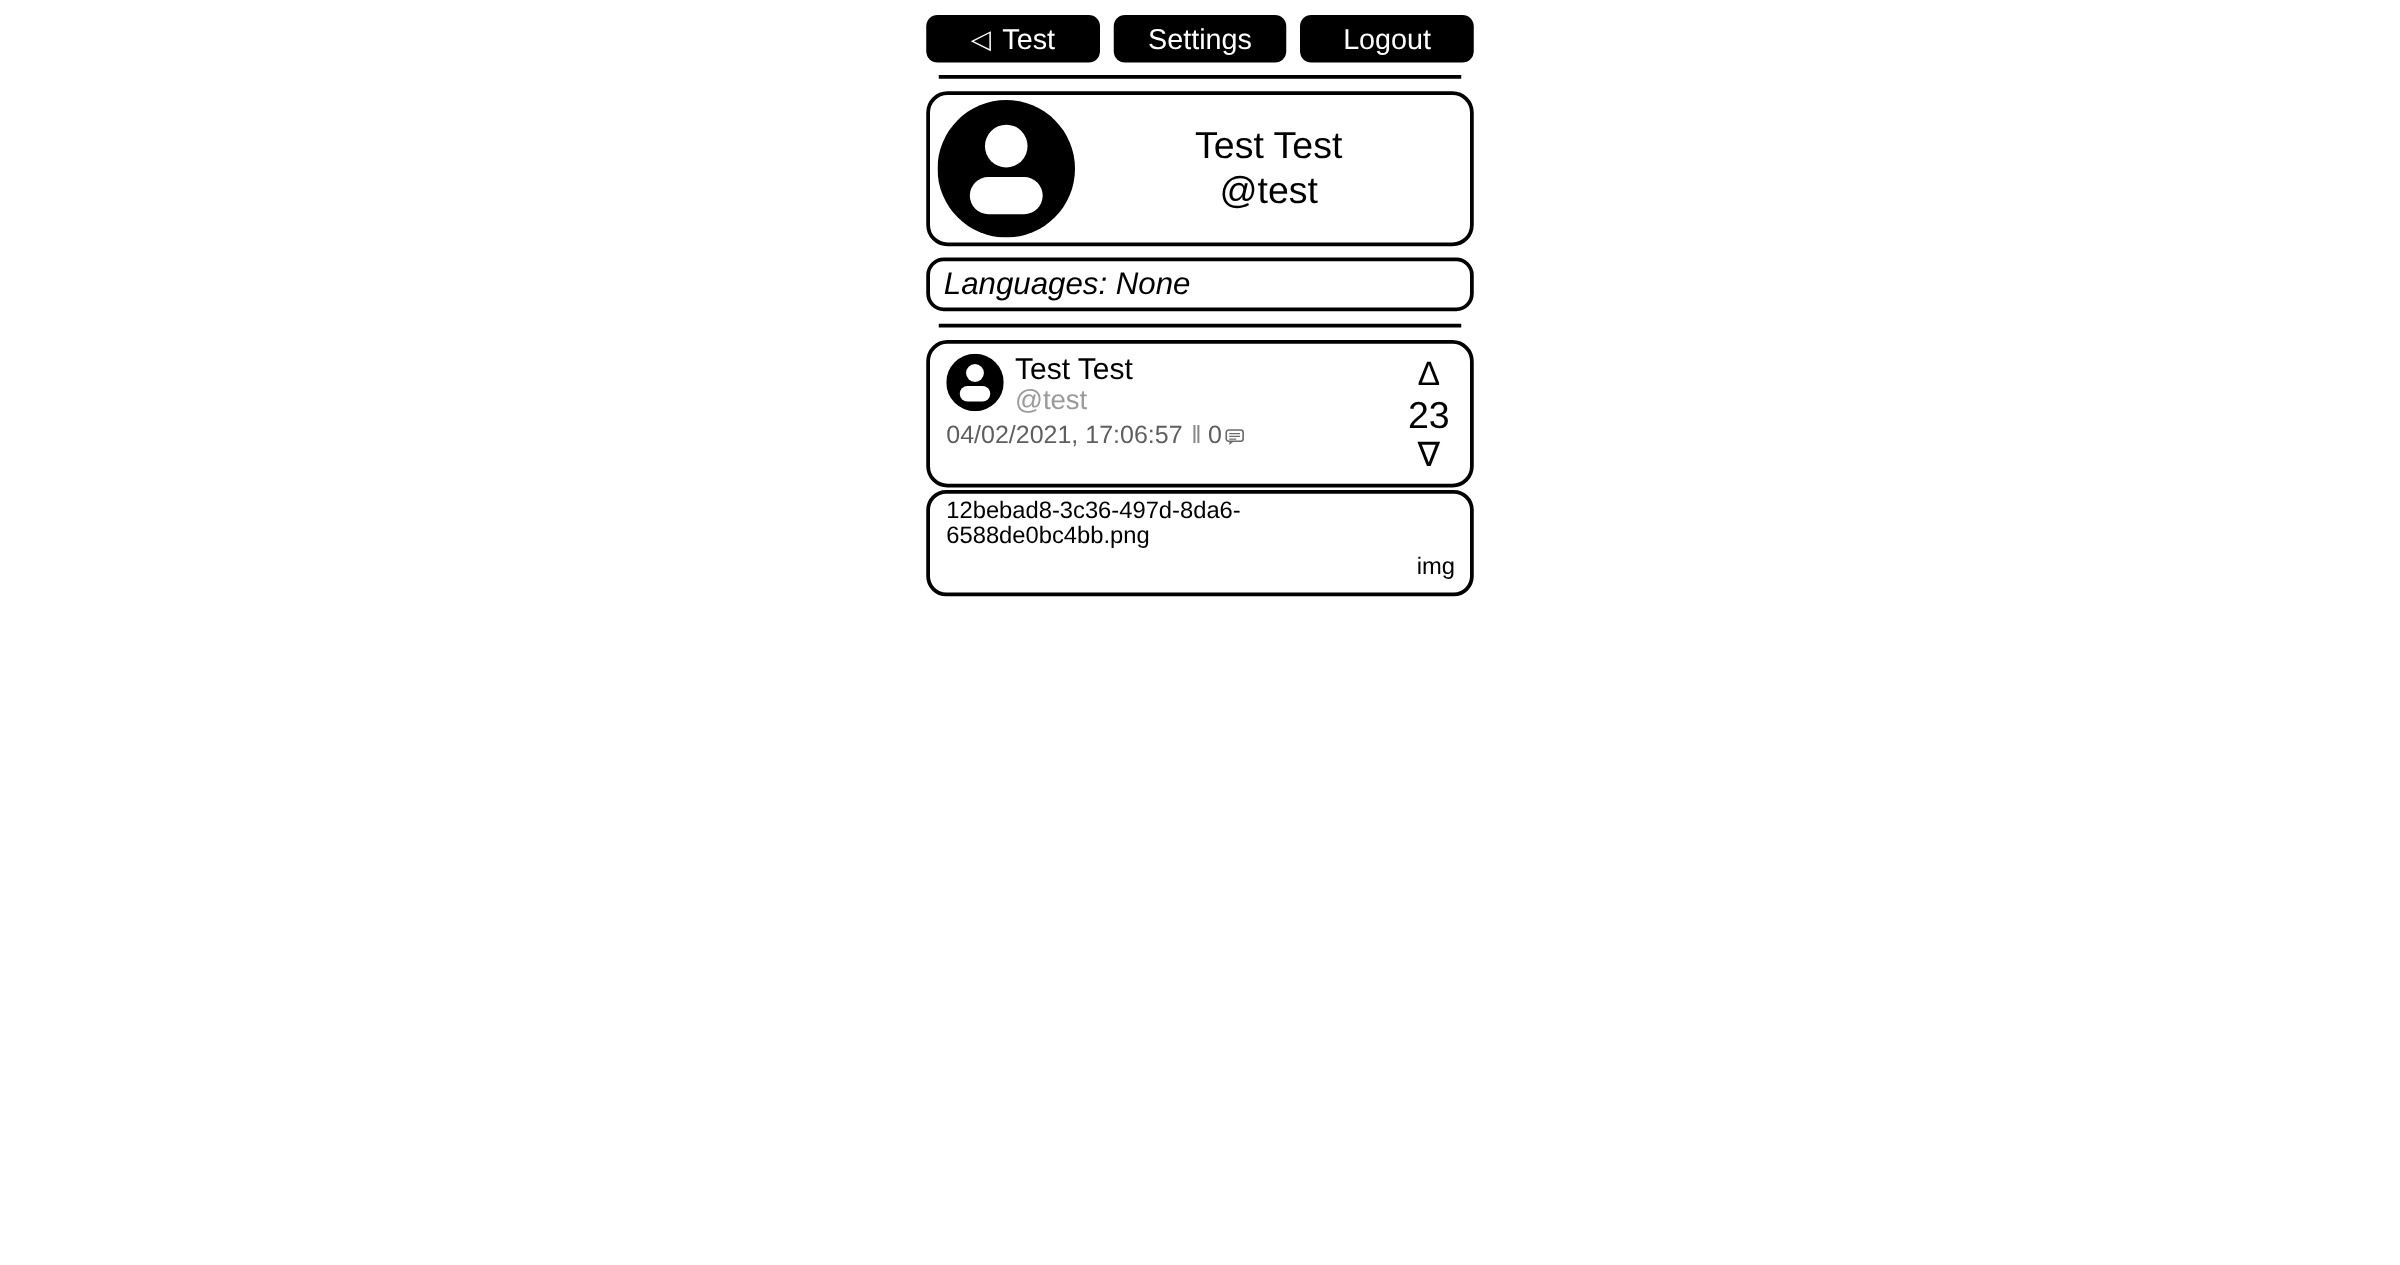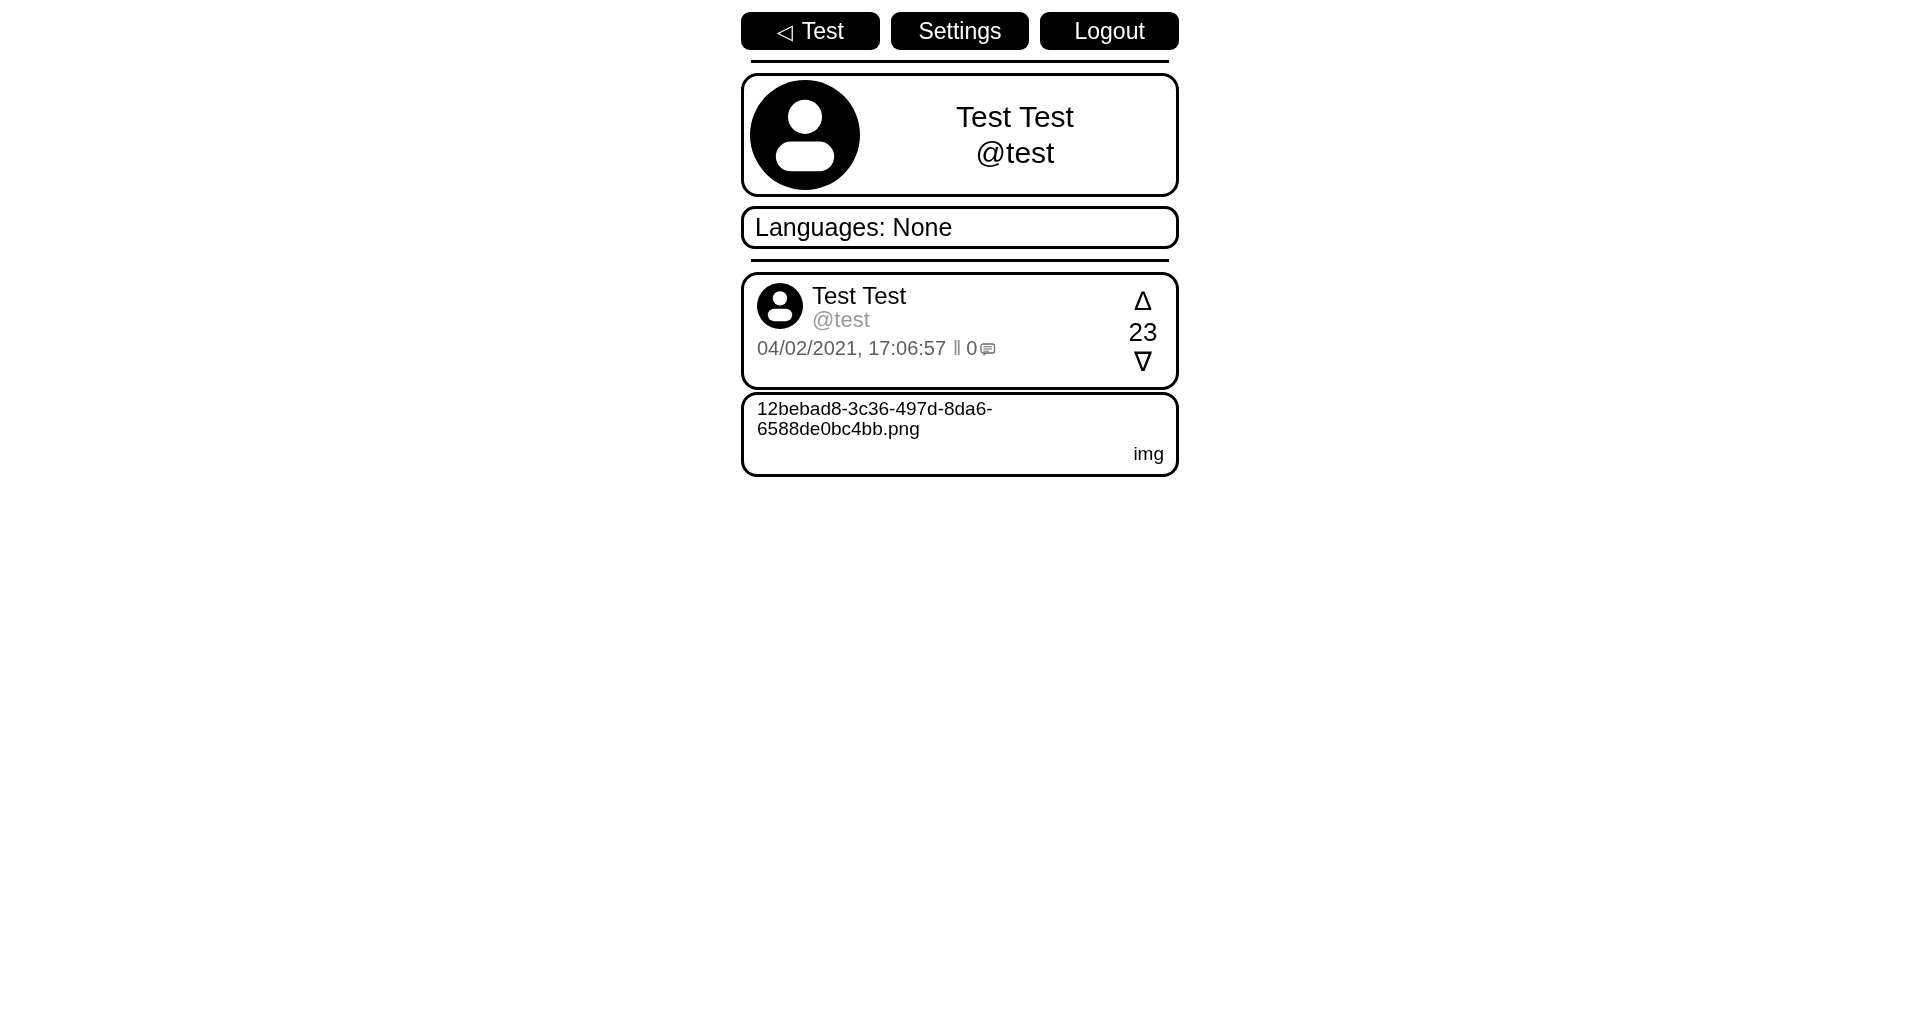--- a/index.html
+++ b/index.html
@@ -30,21 +30,21 @@
     border: 3px solid #000; border-radius: 17px;
     margin-top: 10px; height: 124px;
     display: flex; align-items: center; padding: 4px 6px;
   }
   .avatar-lg { width: 110px; height: 110px; flex: 0 0 auto; }
   .profile-text { flex: 1; text-align: center; font-size: 30px; line-height: 1.2; }
 
   .chip {
     border: 3px solid #000; border-radius: 14px;
     margin-top: 9px; padding: 4px 11px;
-    font-size: 25px; line-height: 1.15;
+    font-size: 25px; line-height: 1.15; font-style: italic;
   }
 
   
   .post-card {
     border: 3px solid #000; border-radius: 17px;
     margin-top: 10px; min-height: 118px;
     display: flex; padding: 8px 10px 5px 13px;
   }
   .post-main { flex: 1; min-width: 0; }
   .post-header { display: flex; gap: 9px; }
@@ -62,21 +62,21 @@
   .vote-col {
     width: 46px; flex: 0 0 auto;
     display: flex; flex-direction: column;
     align-items: center; justify-content: center; gap: 1px;
   }
   .vote-btn {
     background: none; border: none; padding: 0;
     font-size: 27px; line-height: 1.1; color: #000;
     font-family: inherit; cursor: pointer;
   }
-  .score { font-size: 26px; line-height: 1.1; }
+  .score { font-size: 30px; line-height: 1.1; }
 
   
   .attachment-card {
     border: 3px solid #000; border-radius: 16px;
     margin-top: 2px; padding: 4px 12px 9px 13px;
     display: flex; align-items: flex-start;
     font-size: 19px;
   }
   .filename { flex: 1; min-width: 0; line-height: 1.06; overflow-wrap: break-word; }
   .att-type { flex: 0 0 auto; margin-left: 10px; margin-top: 44px; }

